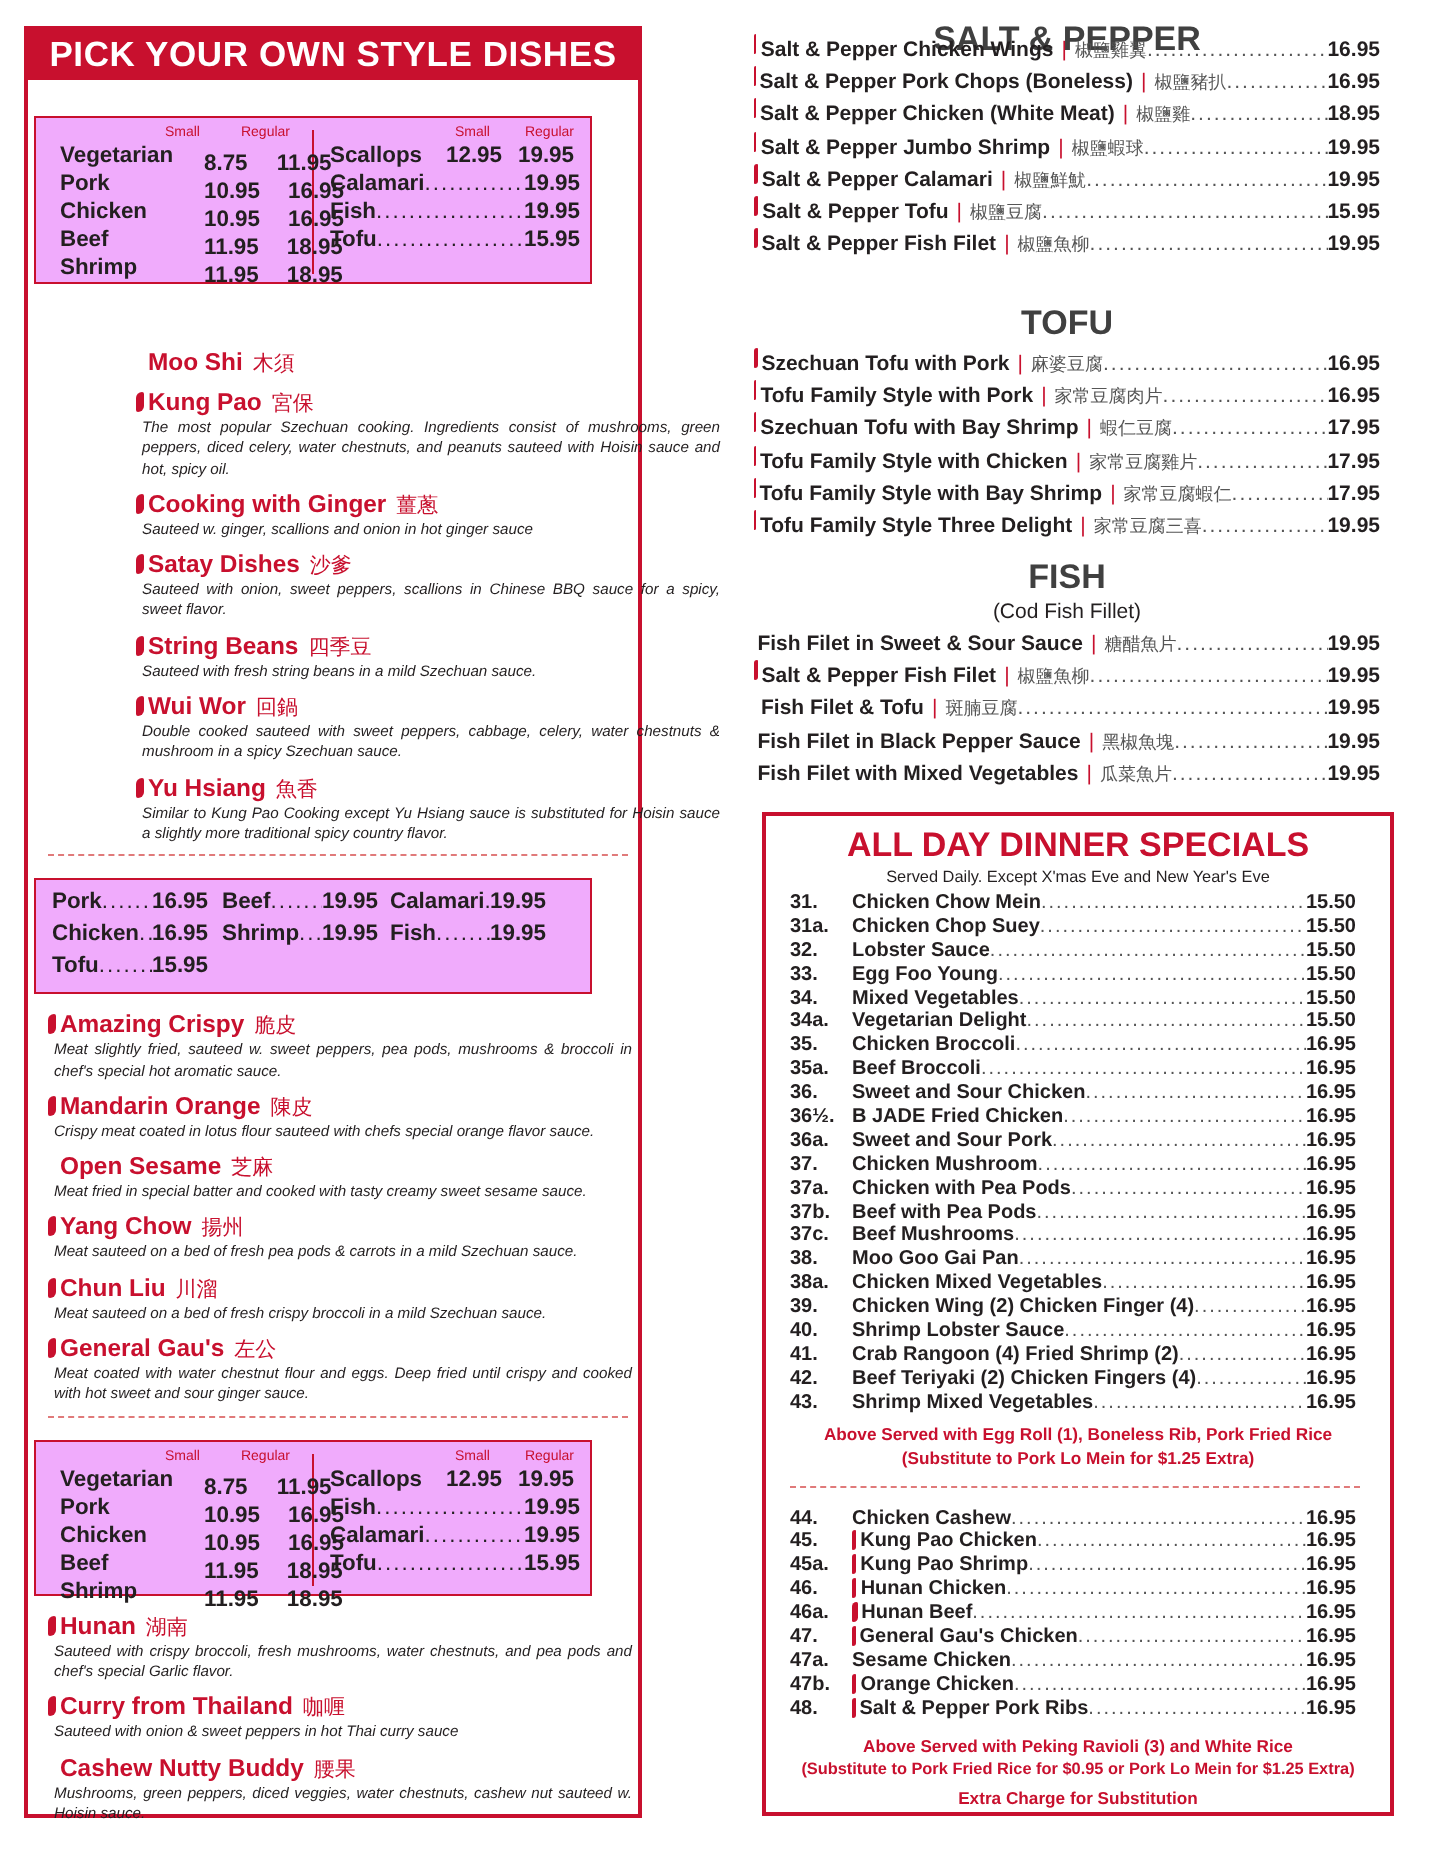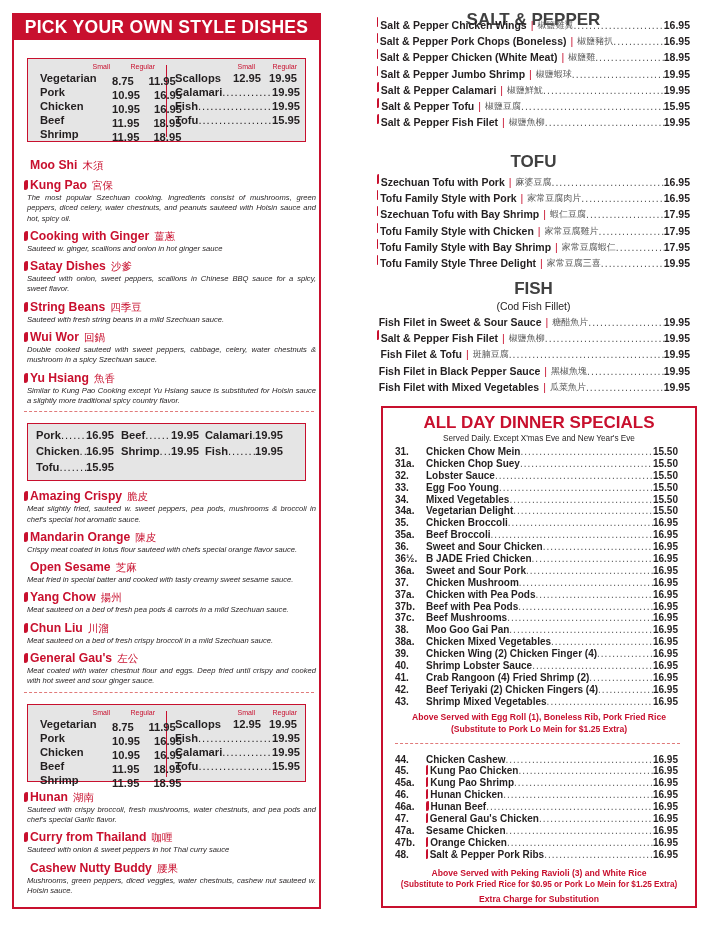--- a/index.html
+++ b/index.html
@@ -1,20 +1,20 @@
 <!DOCTYPE html>
 <html><head>
 <meta charset="utf-8">
 <style>
   html,body{margin:0;padding:0;background:#fff;}
   body{width:717px;height:926px;position:relative;overflow:hidden;font-family:"Liberation Sans",sans-serif;color:#231f20;}
   
   .left{position:absolute;left:12px;top:13px;width:309px;height:896px;border:2px solid #c8102e;box-sizing:border-box;}
   .left-head{background:#c8102e;color:#fff;font-weight:bold;font-size:17.5px;text-align:center;height:25px;line-height:25px;letter-spacing:0.3px;}
-  .pricebox{margin:0 0 0 13px;width:279px;border:1.5px solid #c8102e;background:#e5e5e5;box-sizing:border-box;position:relative;font-weight:bold;font-size:11.2px;}
+  .pricebox{margin:0 0 0 3px;width:279px;border:1.5px solid #c8102e;background:#f0abfc;box-sizing:border-box;position:relative;font-weight:bold;font-size:11.2px;}
   .pb1{margin-top:18px;height:84px;}
   .pb2{height:58px;}
   .pb3{height:78px;}
   .pb-col{position:absolute;top:3px;}
   .pb-sub{font-size:7px;color:#c8102e;font-weight:normal;height:9px;line-height:9px;}
   .pb-row{height:14px;line-height:14px;white-space:nowrap;}
   .pb-divider{position:absolute;left:138px;top:6px;bottom:4px;width:1px;background:#c8102e;}
   .dish{margin:0 0 0 10px;width:292px;}
   .dish-title{font-weight:bold;font-size:12.2px;color:#c8102e;height:15px;line-height:15px;white-space:nowrap;}
   .dish-title .cn{font-weight:normal;font-size:10.5px;margin-left:5px;}
@@ -68,21 +68,21 @@
           <span style="flex:1;overflow:hidden;font-weight:normal;letter-spacing:1px;">..............................</span>
           <span>19.95</span>
         </div>
         <div class="pb-row" style="display:flex;">
           <span>Tofu</span>
           <span style="flex:1;overflow:hidden;font-weight:normal;letter-spacing:1px;">..............................</span>
           <span>15.95</span>
         </div>
       </div>
     </div>
-  <div id="dishes1" style="margin-top:16px;">
+  <div id="dishes1" style="margin-top:32px;padding-left:44px;">
       <div class="dish" style="margin-bottom:5px;">
         <div class="dish-title"><span style="display:inline-block;width:6px;"></span><span>Moo Shi</span><span class="cn">木須</span></div>
       </div>
       <div class="dish" style="margin-bottom:5px;">
         <div class="dish-title"><span class="pep"></span><span>Kung Pao</span><span class="cn">宮保</span></div>
         <div class="dish-desc">The most popular Szechuan cooking. Ingredients consist of mushrooms, green peppers, diced celery, water chestnuts, and peanuts sauteed with Hoisin sauce and hot, spicy oil.</div>
       </div>
       <div class="dish" style="margin-bottom:5px;">
         <div class="dish-title"><span class="pep"></span><span>Cooking with Ginger</span><span class="cn">薑蔥</span></div>
         <div class="dish-desc">Sauteed w. ginger, scallions and onion in hot ginger sauce</div>

